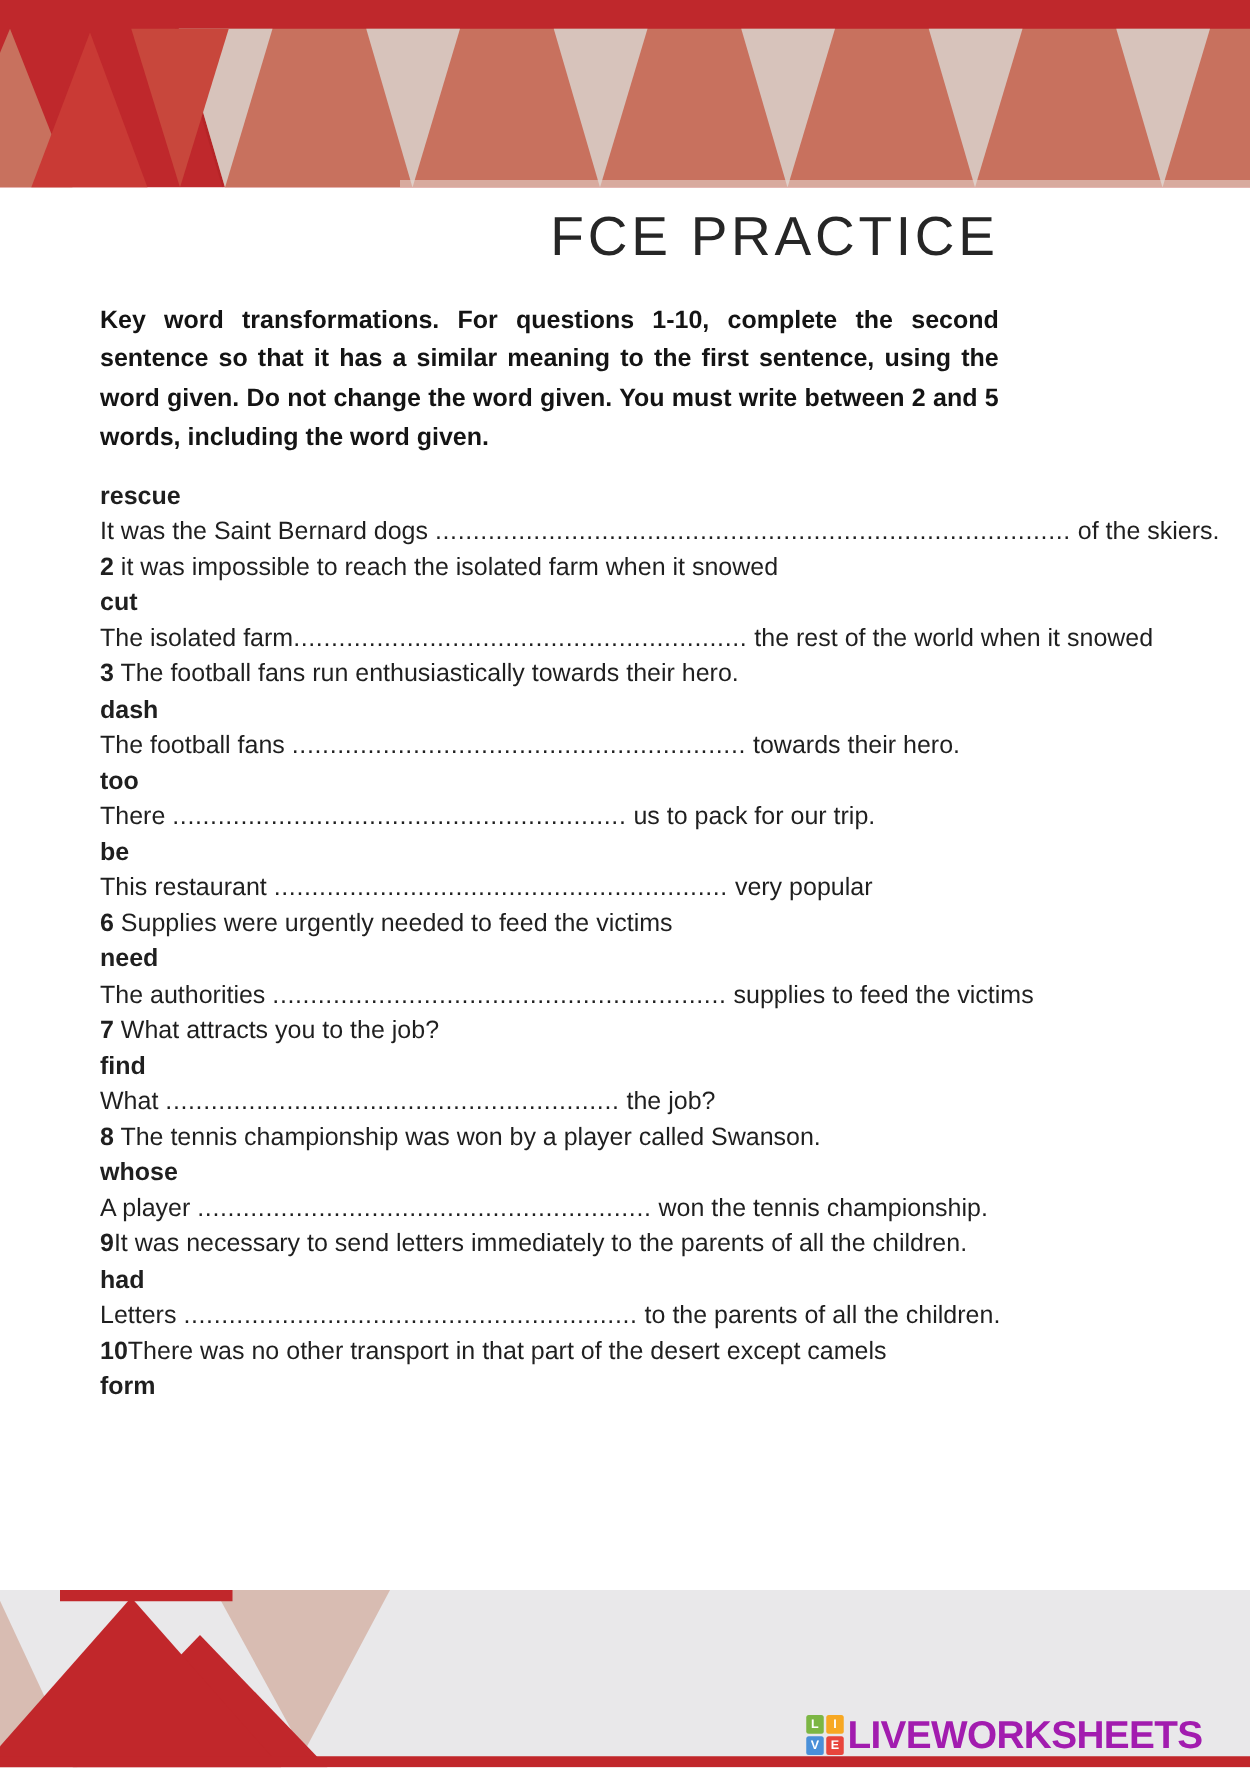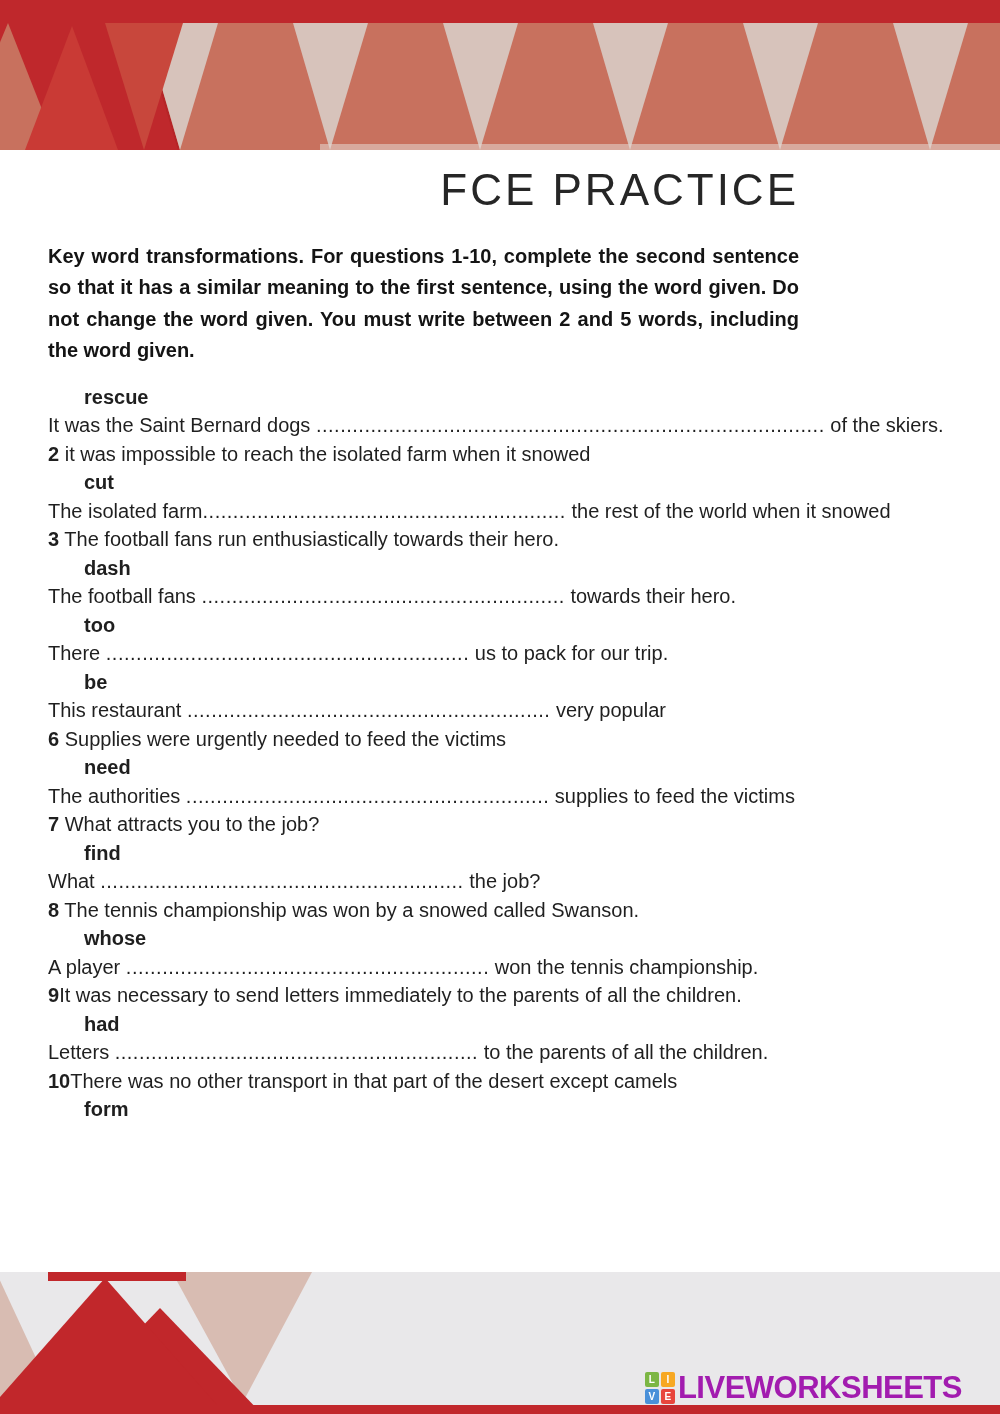--- a/index.html
+++ b/index.html
@@ -3,34 +3,34 @@
 <meta charset="utf-8">
 <style>
   * { margin:0; padding:0; box-sizing:border-box; }
   html,body { width:1000px; }
   body {
     width:1000px; height:1414px; position:relative; overflow:hidden;
     background:#ffffff; font-family:"Liberation Sans", sans-serif; color:#1f1f1f;
   }
   .header-band { position:absolute; top:0; left:0; width:1000px; height:150px; }
   .footer-band { position:absolute; bottom:0; left:0; width:1000px; height:142px; }
-  .content { position:absolute; top:150px; left:0; width:844px; padding:0 45px 0 48px; }
+  .content { position:absolute; top:150px; left:0; width:844px; padding:0 45px 0 80px; }
   .page-title {
     margin-top:14px; text-align:right; font-size:44px; font-weight:200;
     letter-spacing:3px; color:#262626; line-height:1.2;
     font-family:"Liberation Sans", sans-serif;
   }
   .instructions {
     margin-top:24px; font-size:20px; font-weight:bold; color:#141414;
     line-height:31.5px; text-align:justify;
   }
   .questions { margin-top:16px; }
   .q-sentence { font-size:20px; line-height:28.5px; white-space:pre-wrap; }
   .q-num { font-weight:bold; }
-  .q-keyword { font-size:20px; line-height:28.5px; font-weight:bold;margin-left:36px; }
+  .q-keyword { font-size:20px; line-height:28.5px; font-weight:bold; }
   .q-answer { font-size:20px; line-height:28.5px; white-space:nowrap; }
   .ans-dots { letter-spacing:0.5px; }
   .ws-logo {
     position:absolute; right:38px; bottom:8px; display:flex; align-items:center; z-index:3;
   }
   .ws-grid {
     display:grid; grid-template-columns:14px 14px; grid-template-rows:15px 15px;
     gap:2px; margin-right:3px;
   }
   .ws-sq {
@@ -106,21 +106,21 @@
     <div class="q-answer"><span class="ans-prefix">The authorities </span><span class="ans-dots">............................................................</span><span class="ans-suffix"> supplies to feed the victims</span></div>
   </div>
 
   <div class="q">
     <div class="q-sentence"><span class="q-num">7</span><span class="q-text"> What attracts you to the job?</span></div>
     <div class="q-keyword">find</div>
     <div class="q-answer"><span class="ans-prefix">What </span><span class="ans-dots">............................................................</span><span class="ans-suffix"> the job?</span></div>
   </div>
 
   <div class="q">
-    <div class="q-sentence"><span class="q-num">8</span><span class="q-text"> The tennis championship was won by a snowed called Swanson.</span></div>
+    <div class="q-sentence"><span class="q-num">8</span><span class="q-text"> The tennis championship was won by a player called Swanson.</span></div>
     <div class="q-keyword">whose</div>
     <div class="q-answer"><span class="ans-prefix">A player </span><span class="ans-dots">............................................................</span><span class="ans-suffix"> won the tennis championship.</span></div>
   </div>
 
   <div class="q">
     <div class="q-sentence"><span class="q-num">9</span><span class="q-text">It was necessary to send letters immediately to the parents of all the children.</span></div>
     <div class="q-keyword">had</div>
     <div class="q-answer"><span class="ans-prefix">Letters </span><span class="ans-dots">............................................................</span><span class="ans-suffix"> to the parents of all the children.</span></div>
   </div>
 

